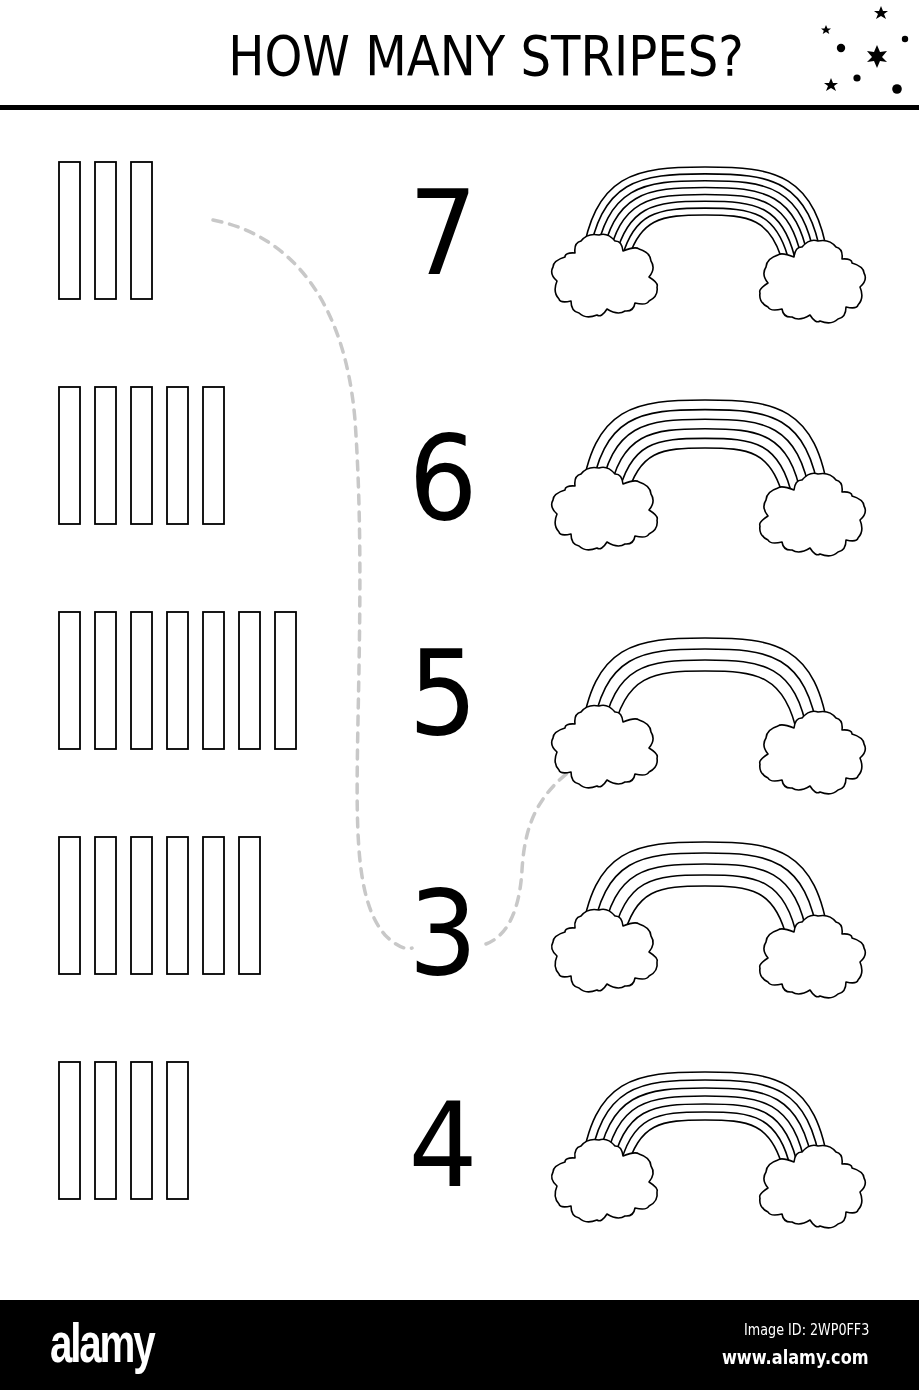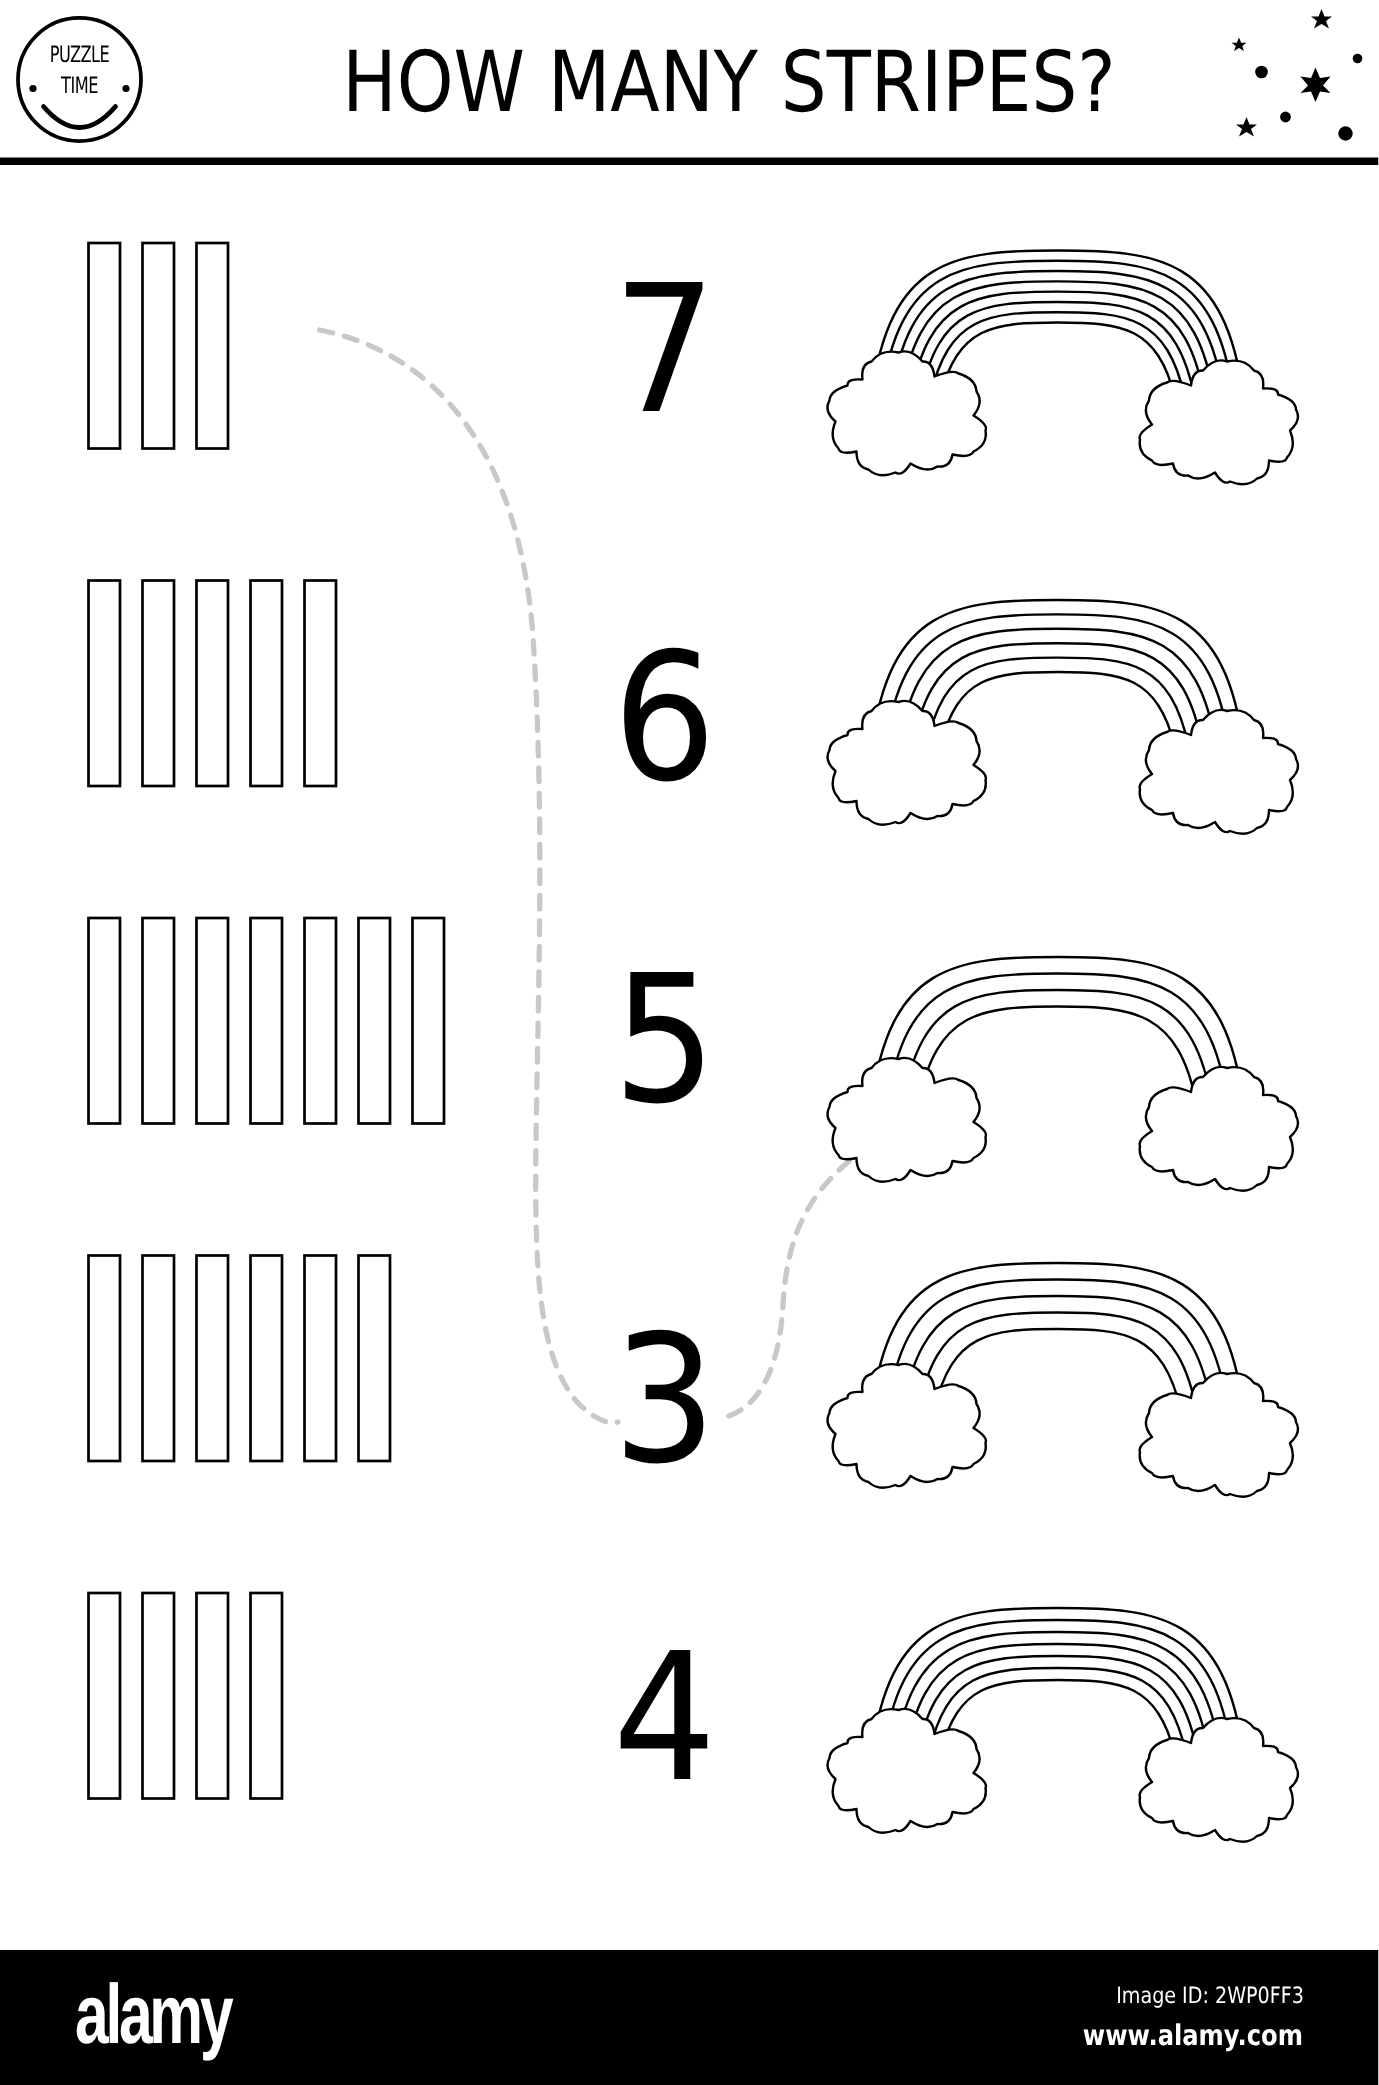--- a/index.html
+++ b/index.html
@@ -18,30 +18,20 @@
   .footer { position: absolute; left: 0; top: 1300px; width: 919px; height: 90px; background: #000; }
   .alamy-logo { position: absolute; left: 50px; top: 1310px; font-family: "Liberation Sans", sans-serif; font-weight: bold; font-size: 56px; color: #fff; letter-spacing: -3px; transform: scaleX(0.72); transform-origin: left; }
   .image-id { position: absolute; right: 50px; top: 1321px; font-family: "DejaVu Sans", sans-serif; font-size: 15px; color: #fff; transform: scaleX(0.85); transform-origin: right; }
   .alamy-url { position: absolute; right: 50px; top: 1346px; font-family: "DejaVu Sans", sans-serif; font-weight: bold; font-size: 19px; color: #fff; transform: scaleX(0.85); transform-origin: right; }
 </style>
 </head>
 <body>
 
 <div class="page">
 
-  <div class="logo">
-    <svg viewBox="0 0 88 88">
-      <circle cx="44" cy="44" r="41" fill="none" stroke="#000" stroke-width="2.5"></circle>
-      <circle cx="13" cy="50" r="2.4" fill="#000"></circle>
-      <circle cx="75" cy="50" r="2.4" fill="#000"></circle>
-      <path d="M20 62 Q44 90 68 62" fill="none" stroke="#000" stroke-width="3.2" stroke-linecap="round"></path>
-    </svg>
-    <div class="logo-text logo-line1">PUZZLE</div>
-    <div class="logo-text logo-line2">TIME</div>
-  </div>
 
   <div class="title">HOW MANY STRIPES?</div>
 
   <svg class="stars" viewBox="0 0 114 105">
     <g fill="#000">
       <polygon points="76,6 78,11 83,11 79,14 81,19 76,16 71,19 73,14 69,11 74,11"></polygon>
       <polygon points="21,25 22.5,28.5 26,28.5 23.2,30.7 24.3,34 21,32 17.7,34 18.8,30.7 16,28.5 19.5,28.5"></polygon>
       <polygon points="72,45 75,52 82,51 77,57 82,62 75,61 72,68 69,61 62,62 67,57 62,51 69,52"></polygon>
       <polygon points="26,78 28,83 33,83 29,86 31,91 26,88 21,91 23,86 19,83 24,83"></polygon>
       <circle cx="36" cy="48" r="4.2"></circle>

